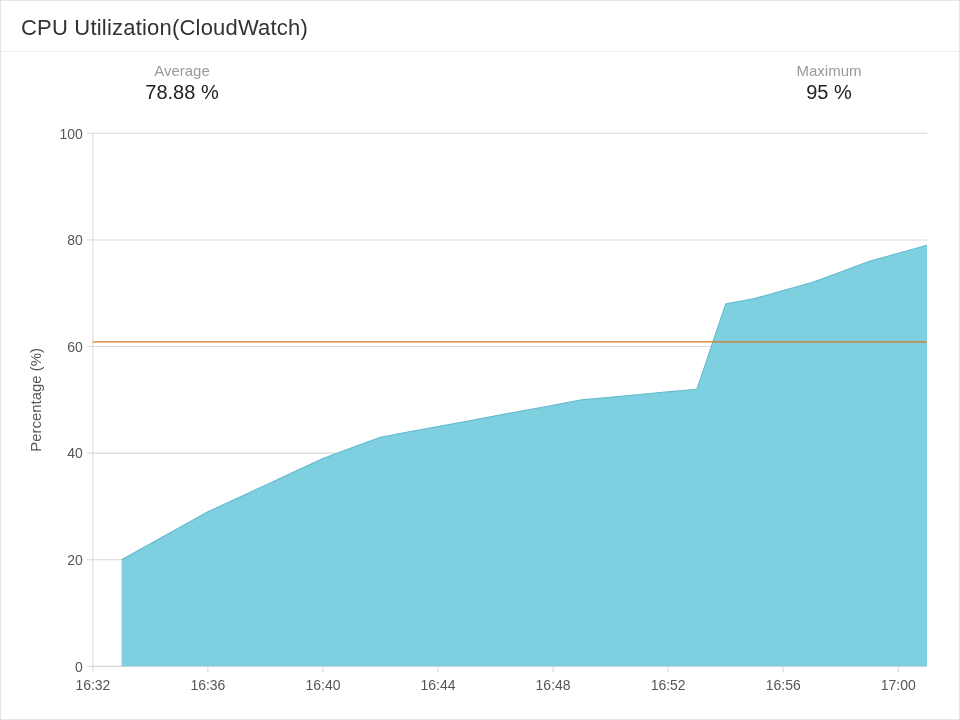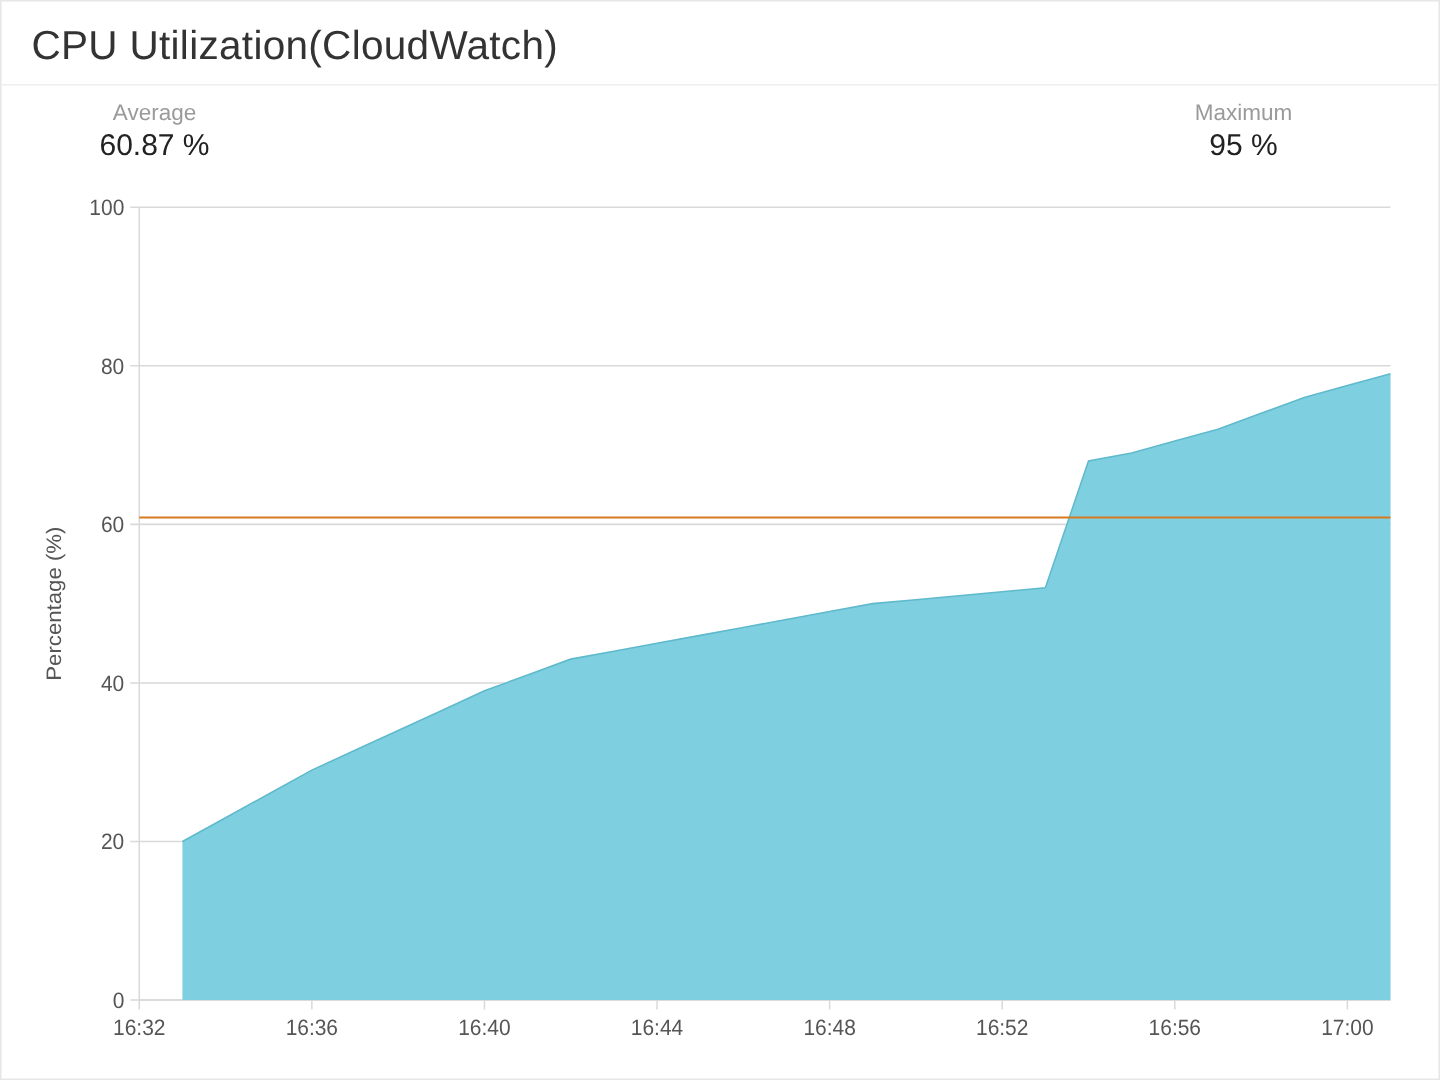--- a/index.html
+++ b/index.html
@@ -21,30 +21,31 @@
     display: flex;
     flex-direction: column;
     background: #fff;
   }
 
   .panel-header {
     padding: 14px 20px 10px 20px;
     border-bottom: 1px solid #eeeeee;
   }
   .panel-title {
-    font-size: 27px;
+    font-size: 22px;
     font-weight: 400;
     color: #333;
     letter-spacing: 0.2px;
   }
 
   .stats-row {
     display: flex;
     justify-content: space-between;
-    padding: 10px 70px 8px 42px;
+    padding: 10px 70px 8px 93px;
+    margin-left: 28px;
   }
   .stat {
     display: flex;
     flex-direction: column;
     align-items: center;
     min-width: 120px;
   }
   .stat-label {
     font-size: 15px;
     color: #9a9a9a;
@@ -102,21 +103,21 @@
 <body>
 
 <div class="panel">
   <div class="panel-header">
     <div class="panel-title">CPU Utilization(CloudWatch)</div>
   </div>
 
   <div class="stats-row">
     <div class="stat">
       <div class="stat-label">Average</div>
-      <div class="stat-value">60.87 %</div>
+      <div class="stat-value">78.88 %</div>
     </div>
     <div class="stat">
       <div class="stat-label">Maximum</div>
       <div class="stat-value">95 %</div>
     </div>
   </div>
 
   <div class="chart-wrap">
     <svg class="chart" id="chart-svg" viewBox="0 0 920 560" preserveAspectRatio="none">
         <g class="grid">

